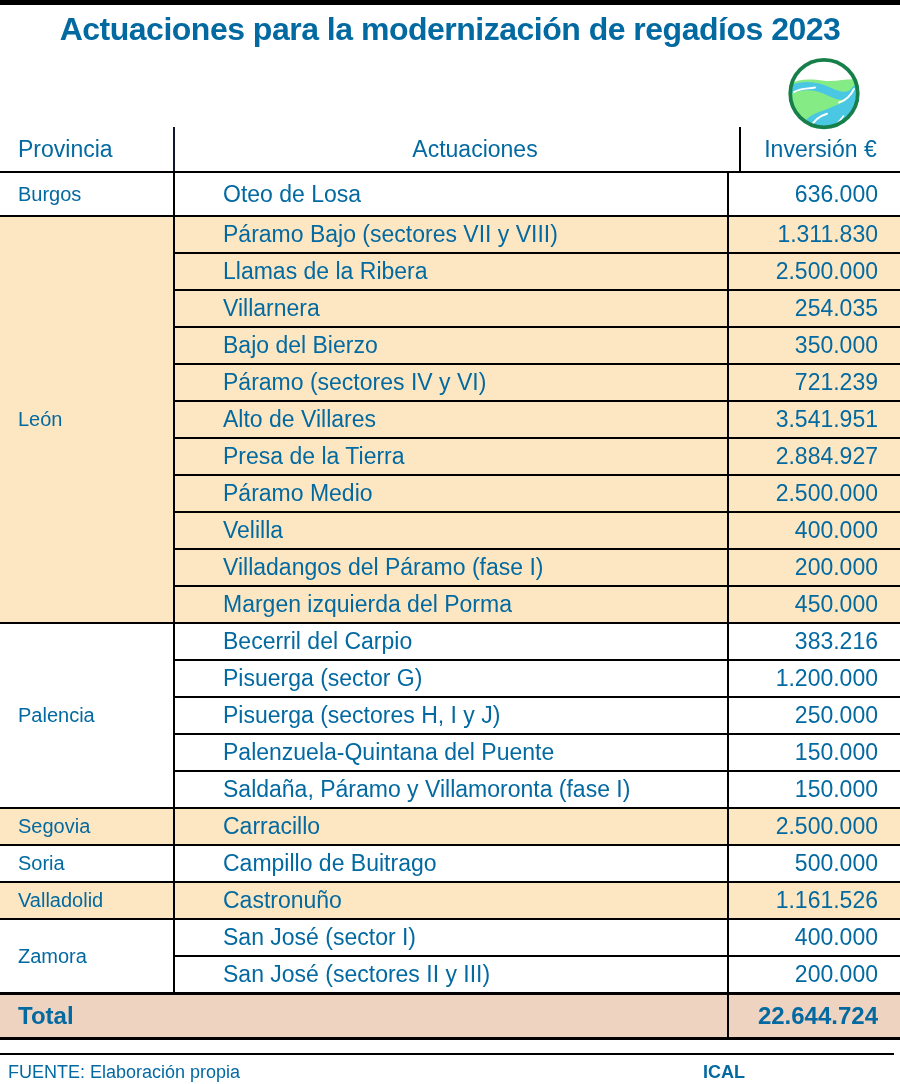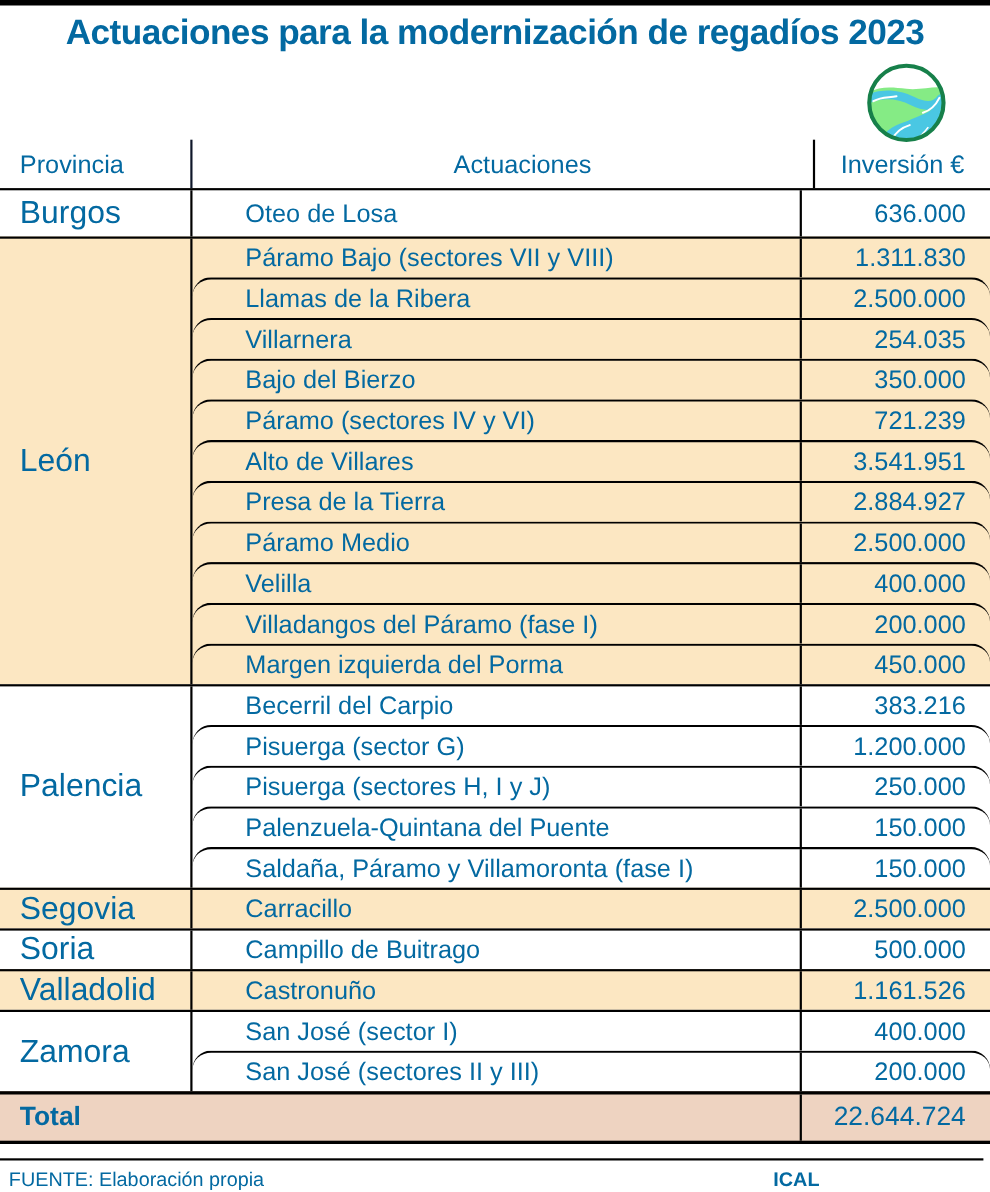--- a/index.html
+++ b/index.html
@@ -22,39 +22,39 @@
     height:44px; border-bottom:2px solid #000; font-size:23px;
   }
   .th { display:flex; align-items:center; }
   .th-prov { padding-left:18px; }
   .th-act { justify-content:center; border-left:2px solid #0f172a;padding-left:48px; }
   .th-inv { justify-content:center; border-left:2px solid #000;margin-left:12px; }
 
   .group { display:grid; grid-template-columns:173px 1fr; }
   .group + .group { border-top:2px solid #000; }
   .group.shaded { background:#FCE7C2; }
-  .prov-cell { display:flex; align-items:center; padding-left:18px; font-size:29px; }
+  .prov-cell { display:flex; align-items:center; padding-left:18px; font-size:20px; }
   .rows { border-left:2px solid #000; }
-  .data-row { display:grid; grid-template-columns:1fr 173px; height:35px;border-radius:17px; }
+  .data-row { display:grid; grid-template-columns:1fr 173px; height:35px; }
   .group.first .data-row { height:42px; }
   .data-row + .data-row { border-top:2px solid #000; }
   .act-cell { display:flex; align-items:center; padding-left:48px; font-size:23px; white-space:nowrap; }
   .inv-cell {
     display:flex; align-items:center; justify-content:flex-end;
     padding-right:22px; font-size:23px; border-left:2px solid #000;
   }
 
   .total-row {
     display:grid; grid-template-columns:1fr 173px; height:42px;
     border-top:3px solid #000; border-bottom:3px solid #000; background:#EED3C1;
   }
   .total-label { display:flex; align-items:center; padding-left:18px; font-size:24px; font-weight:bold; }
   .total-value {
     display:flex; align-items:center; justify-content:flex-end;
-    padding-right:22px; font-size:24px; font-weight:normal; border-left:2px solid #000;
+    padding-right:22px; font-size:24px; font-weight:bold; border-left:2px solid #000;
   }
 
   .footer-rule { position:absolute; top:1053px; left:0; width:894px; height:2px; background:#000; }
   .footer {
     position:absolute; top:1060px; left:0; width:753px; box-sizing:border-box;
     display:flex; justify-content:space-between; padding:2px 8px 0 8px; font-size:18px;
   }
   .credit { font-weight:bold; }
 </style>
 </head>

